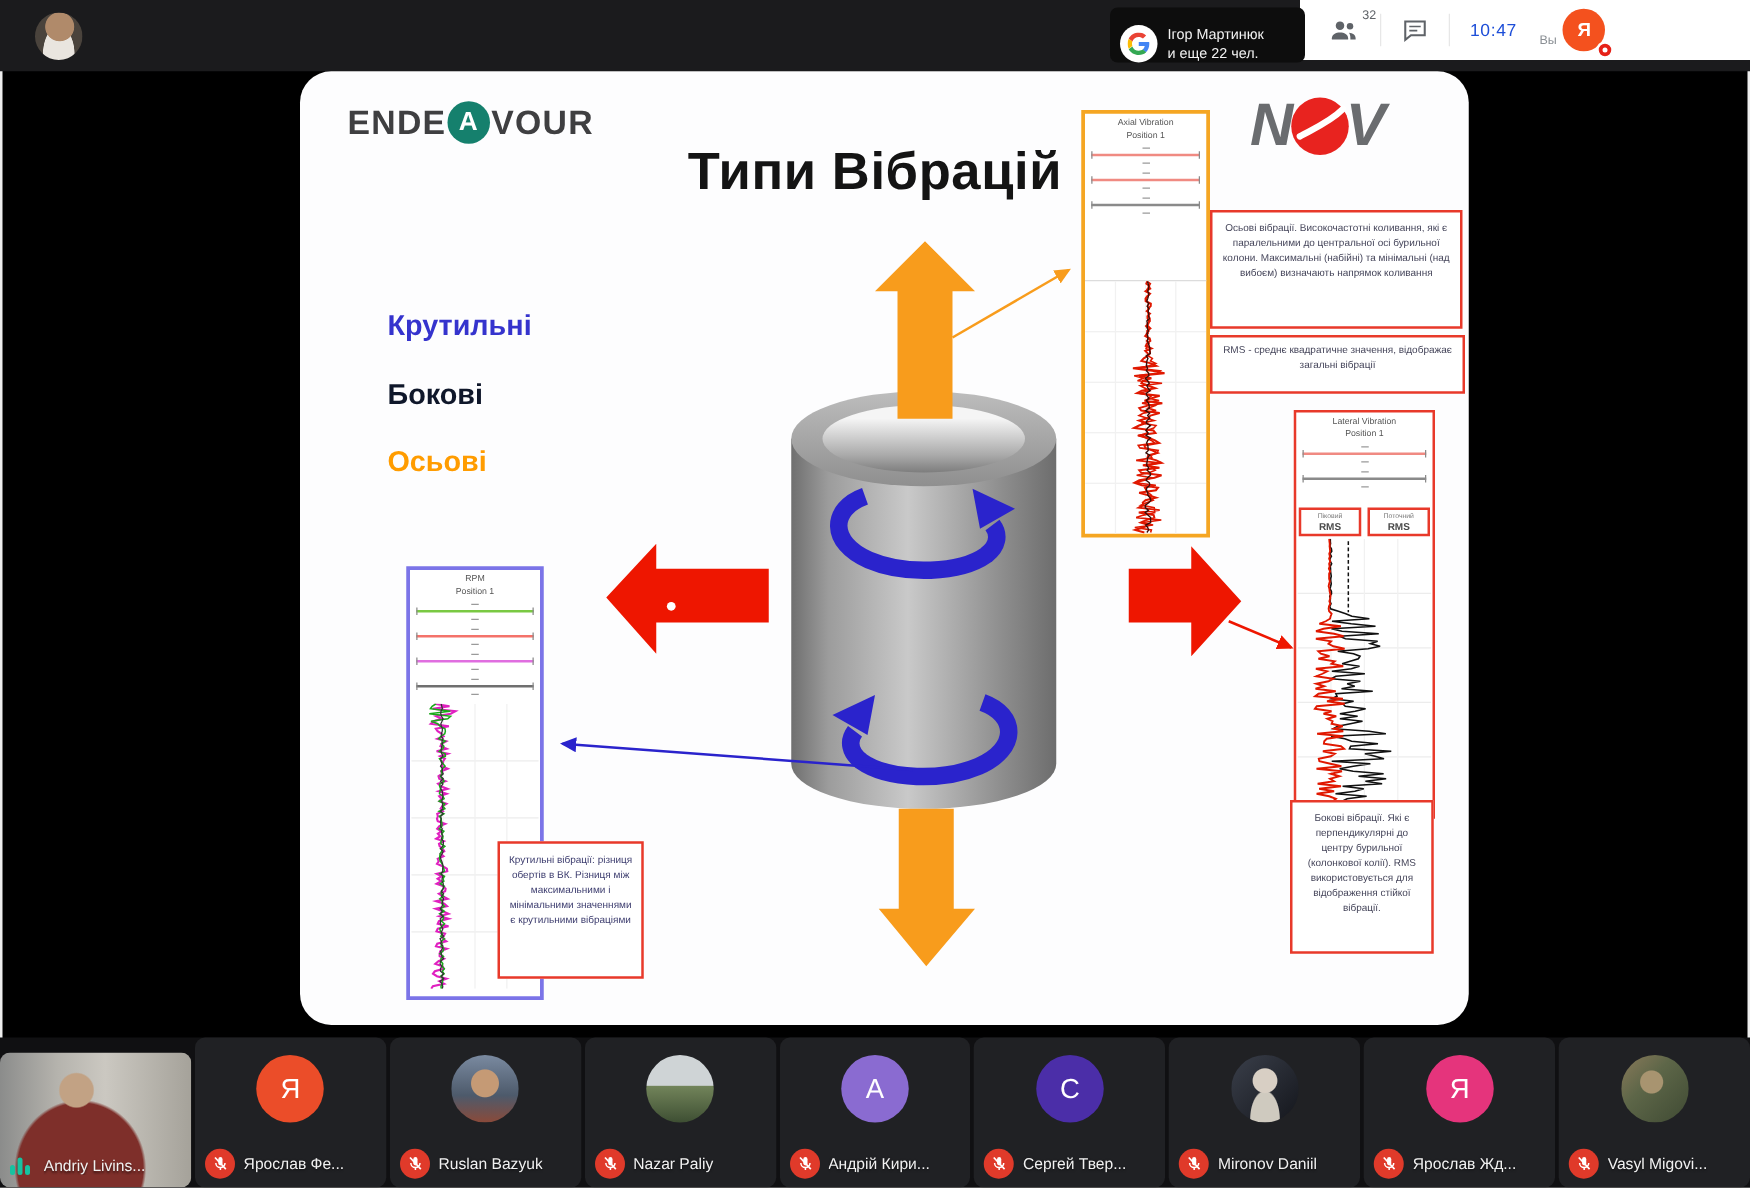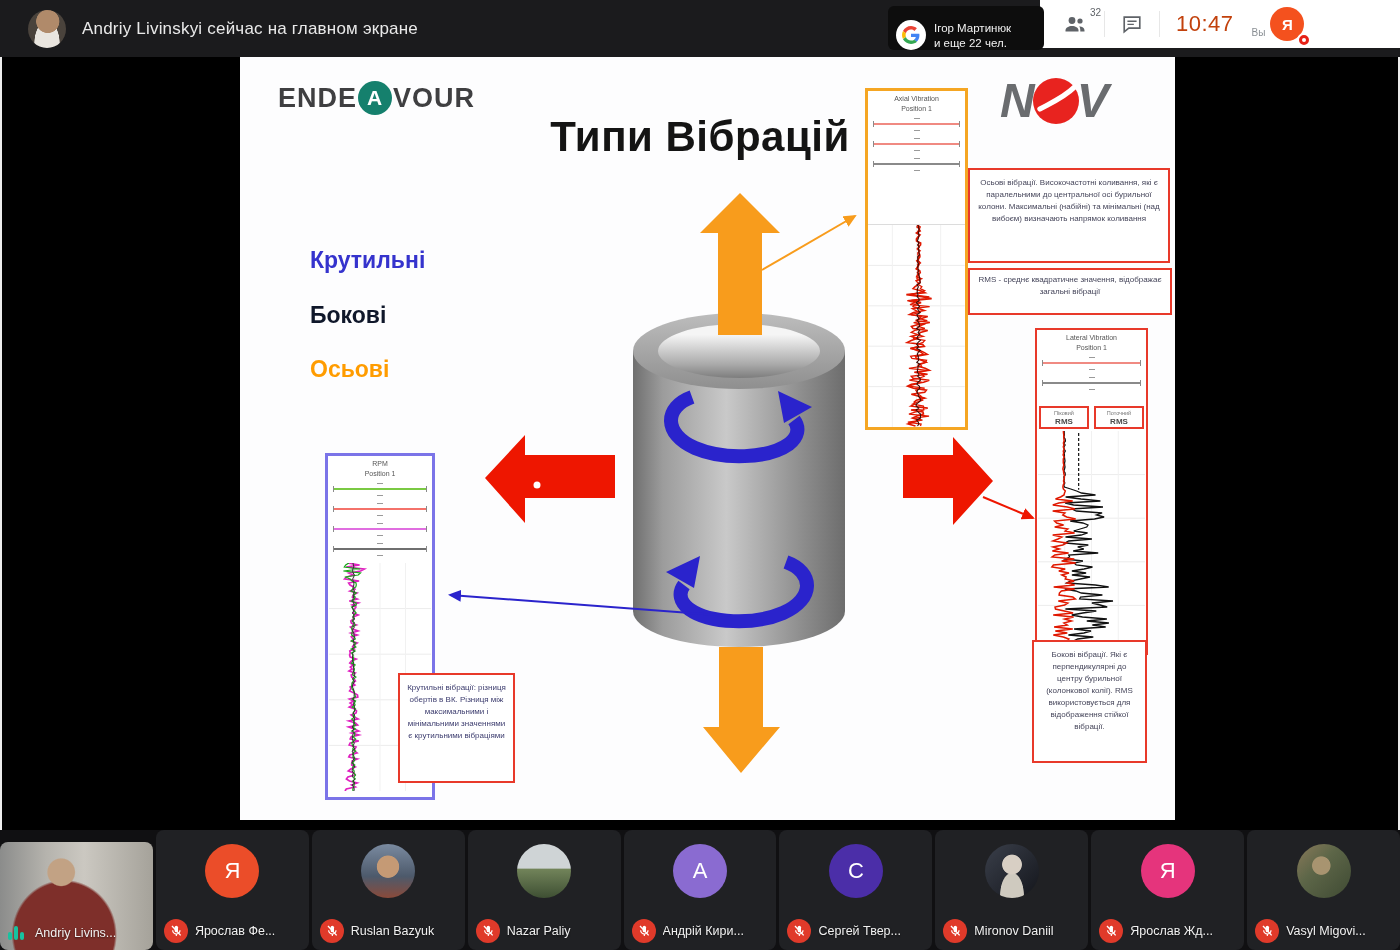--- a/index.html
+++ b/index.html
@@ -19,30 +19,30 @@
   .toast-lines span{color:#f2f2f2;font-size:11.5px;white-space:nowrap;}
   
   .toolbar{position:absolute;left:1040px;top:0;width:360px;height:48px;background:#fff;z-index:5;
     display:flex;align-items:center;gap:0;padding:0 14px 0 22px;}
   .tb-group{display:flex;align-items:center;}
   .tb-div{width:1px;height:26px;background:#e7e7e7;margin:0 16px;}
   .people-wrap{position:relative;}
   .people-wrap svg{width:26px;height:24px;display:block;}
   .people-count{position:absolute;top:-5px;right:-13px;font-size:10px;color:#5f6368;}
   .chat-wrap svg{width:22px;height:22px;display:block;}
-  .clock{font-size:22px;color:#c2410c;letter-spacing:.5px;}
+  .clock{font-size:14px;color:#1d4ed8;letter-spacing:.5px;}
   .you-block{display:flex;align-items:flex-end;gap:5px;margin-left:18px;}
   .you-label{font-size:10px;color:#8a8f94;margin-bottom:3px;}
   .self-avatar{position:relative;width:34px;height:34px;border-radius:50%;background:#f4511e;color:#fff;
     display:flex;align-items:center;justify-content:center;font-size:15px;font-weight:bold;}
   .notif-badge{position:absolute;right:-7px;bottom:-6px;width:14px;height:14px;border-radius:50%;
     background:#e62117;border:2px solid #fff;display:flex;align-items:center;justify-content:center;}
   .notif-badge i{width:4px;height:4px;background:#fff;border-radius:50%;display:block;}
   
-  .slide{position:absolute;left:240px;top:57px;width:935px;height:763px;background:#fdfdfe;}
+  .slide{position:absolute;left:240px;top:57px;width:935px;height:763px;background:#fdfdfe;border-radius:25px;}
   .endeavour{position:absolute;left:38px;top:24px;display:flex;align-items:center;color:#3f3f41;
     font-weight:800;font-size:27px;letter-spacing:1px;}
   .endeavour .acircle{width:34px;height:34px;border-radius:50%;background:#15806d;color:#fff;display:flex;
     align-items:center;justify-content:center;font-size:21px;font-weight:800;margin:0 1px;}
   .slide-title{position:absolute;left:270px;top:56px;width:380px;text-align:center;font-size:42px;
     font-weight:600;color:#141414;letter-spacing:.5px;}
   .novlogo{position:absolute;left:760px;top:16px;display:flex;align-items:center;
     font-size:48px;font-weight:800;font-style:italic;color:#6a6c6f;}
   .novlogo .odisc{width:46px;height:46px;border-radius:50%;background:#e8231f;margin:0 -2px;position:relative;}
   .novlogo .odisc svg{position:absolute;inset:0;}
@@ -103,21 +103,20 @@
   .pname{color:#f1f1f1;font-size:12.5px;font-weight:500;white-space:nowrap;overflow:hidden;text-overflow:ellipsis;
     text-shadow:0 1px 2px rgba(0,0,0,.6);}
 </style>
 </head>
 <body>
 
 <div class="screen">
 
   <div class="topbar">
     <div class="presenter-avatar"></div>
-    <div class="banner-text">Andriy Livinskyi сейчас на главном экране</div>
   </div>
 
   <div class="toast">
     <div class="glogo">
       <svg viewBox="0 0 48 48">
         <path fill="#EA4335" d="M24 9.5c3.5 0 6.6 1.2 9 3.5l6.7-6.7C35.6 2.4 30.1 0 24 0 14.6 0 6.5 5.4 2.6 13.2l7.8 6C12.3 13.2 17.7 9.5 24 9.5z"></path>
         <path fill="#4285F4" d="M46.5 24.5c0-1.6-.1-2.8-.4-4H24v8.5h12.7c-.3 2.1-1.6 5.3-4.7 7.4l7.3 5.7C43.6 38 46.5 32 46.5 24.5z"></path>
         <path fill="#FBBC05" d="M10.4 28.6c-.5-1.4-.8-3-.8-4.6s.3-3.2.8-4.6l-7.8-6C1 16.6 0 20.2 0 24s1 7.4 2.6 10.6l7.8-6z"></path>
         <path fill="#34A853" d="M24 48c6.5 0 11.9-2.1 15.9-5.8l-7.3-5.7c-2 1.4-4.8 2.4-8.6 2.4-6.3 0-11.7-3.7-13.6-9.3l-7.8 6C6.5 42.6 14.6 48 24 48z"></path>
       </svg>

